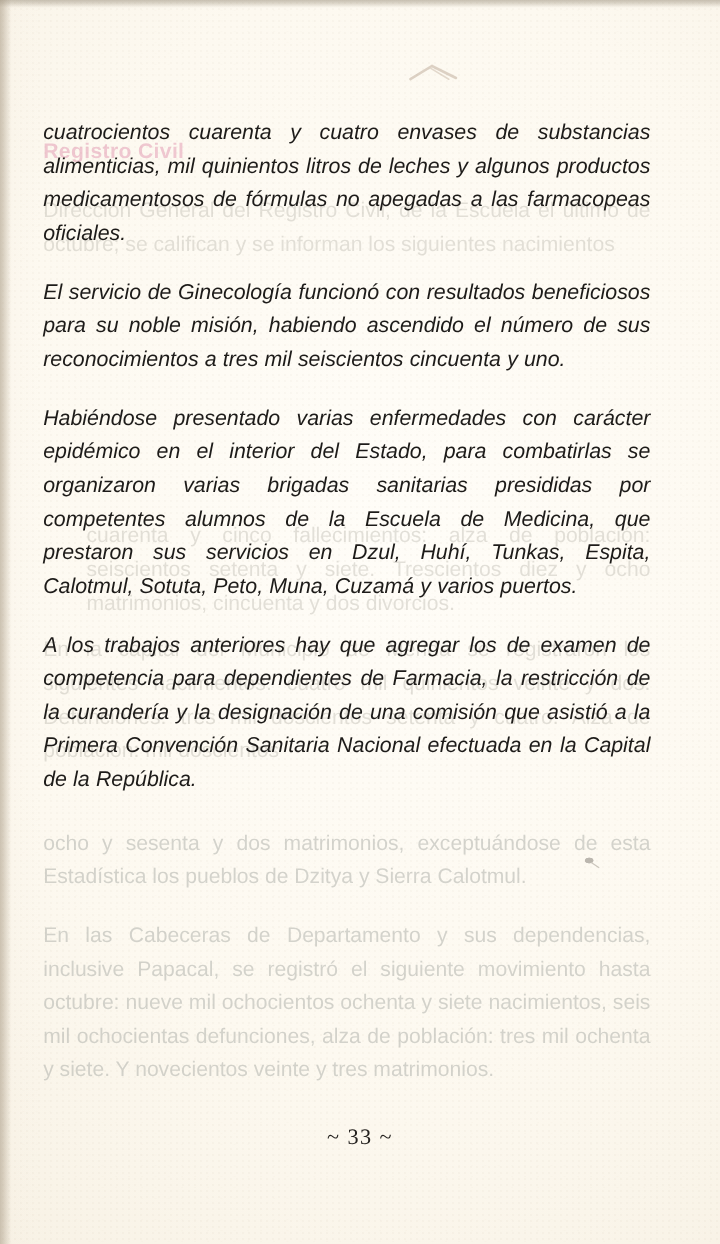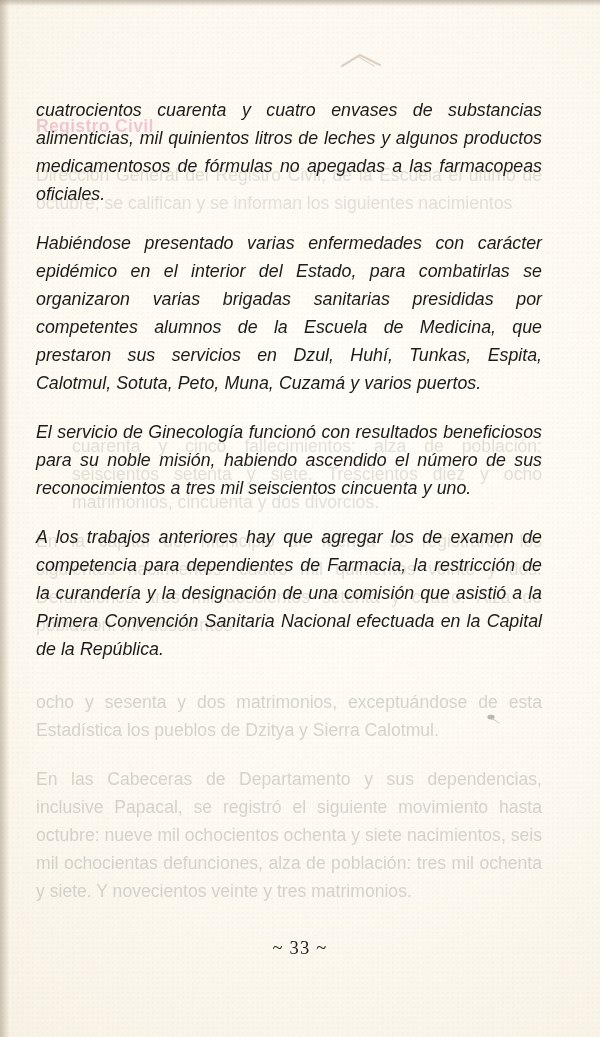--- a/index.html
+++ b/index.html
@@ -152,22 +152,22 @@
     <p>En la capital del Municipio de Mérida se registraron los siguientes nacimientos: cuatro mil quinientos veinte y dos. Defunciones: tres mil doscientos setenta y cuatro. Alza de población: mil doscientos</p>
   </div>
 
   <div class="bleed-layer strong" id="bleed-bottom">
     <p>ocho y sesenta y dos matrimonios, exceptuándose de esta Estadística los pueblos de Dzitya y Sierra Calotmul.</p>
     <p>En las Cabeceras de Departamento y sus dependencias, inclusive Papacal, se registró el siguiente movimiento hasta octubre: nueve mil ochocientos ochenta y siete nacimientos, seis mil ochocientas defunciones, alza de población: tres mil ochenta y siete. Y novecientos veinte y tres matrimonios.</p>
   </div>
 
   <div class="textblock">
     <p>cuatrocientos cuarenta y cuatro envases de substancias alimenticias, mil quinientos litros de leches y algunos productos medicamentosos de fórmulas no apegadas a las farmacopeas oficiales.</p>
+    <p>El servicio de Ginecología funcionó con resultados beneficiosos para su noble misión, habiendo ascendido el número de sus reconocimientos a tres mil seiscientos cincuenta y uno.</p>
     <p>Habiéndose presentado varias enfermedades con carácter epidémico en el interior del Estado, para combatirlas se organizaron varias brigadas sanitarias presididas por competentes alumnos de la Escuela de Medicina, que prestaron sus servicios en Dzul, Huhí, Tunkas, Espita, Calotmul, Sotuta, Peto, Muna, Cuzamá y varios puertos.</p>
-    <p>El servicio de Ginecología funcionó con resultados beneficiosos para su noble misión, habiendo ascendido el número de sus reconocimientos a tres mil seiscientos cincuenta y uno.</p>
     <p>A los trabajos anteriores hay que agregar los de examen de competencia para dependientes de Farmacia, la restricción de la curandería y la designación de una comisión que asistió a la Primera Convención Sanitaria Nacional efectuada en la Capital de la República.</p>
   </div>
 
   <div class="folio">~ 33 ~</div>
 
   <svg class="artifact artifact-chevron" viewBox="0 0 46 20">
     <path d="M2 14 L20 3 L40 13" fill="none" stroke="#b09a86" stroke-width="2.1" stroke-linecap="round"></path>
     <path d="M19 5 L34 14" fill="none" stroke="#c0ad9a" stroke-width="1.4" stroke-linecap="round"></path>
   </svg>
   <svg class="artifact artifact-speck" viewBox="0 0 16 12">

